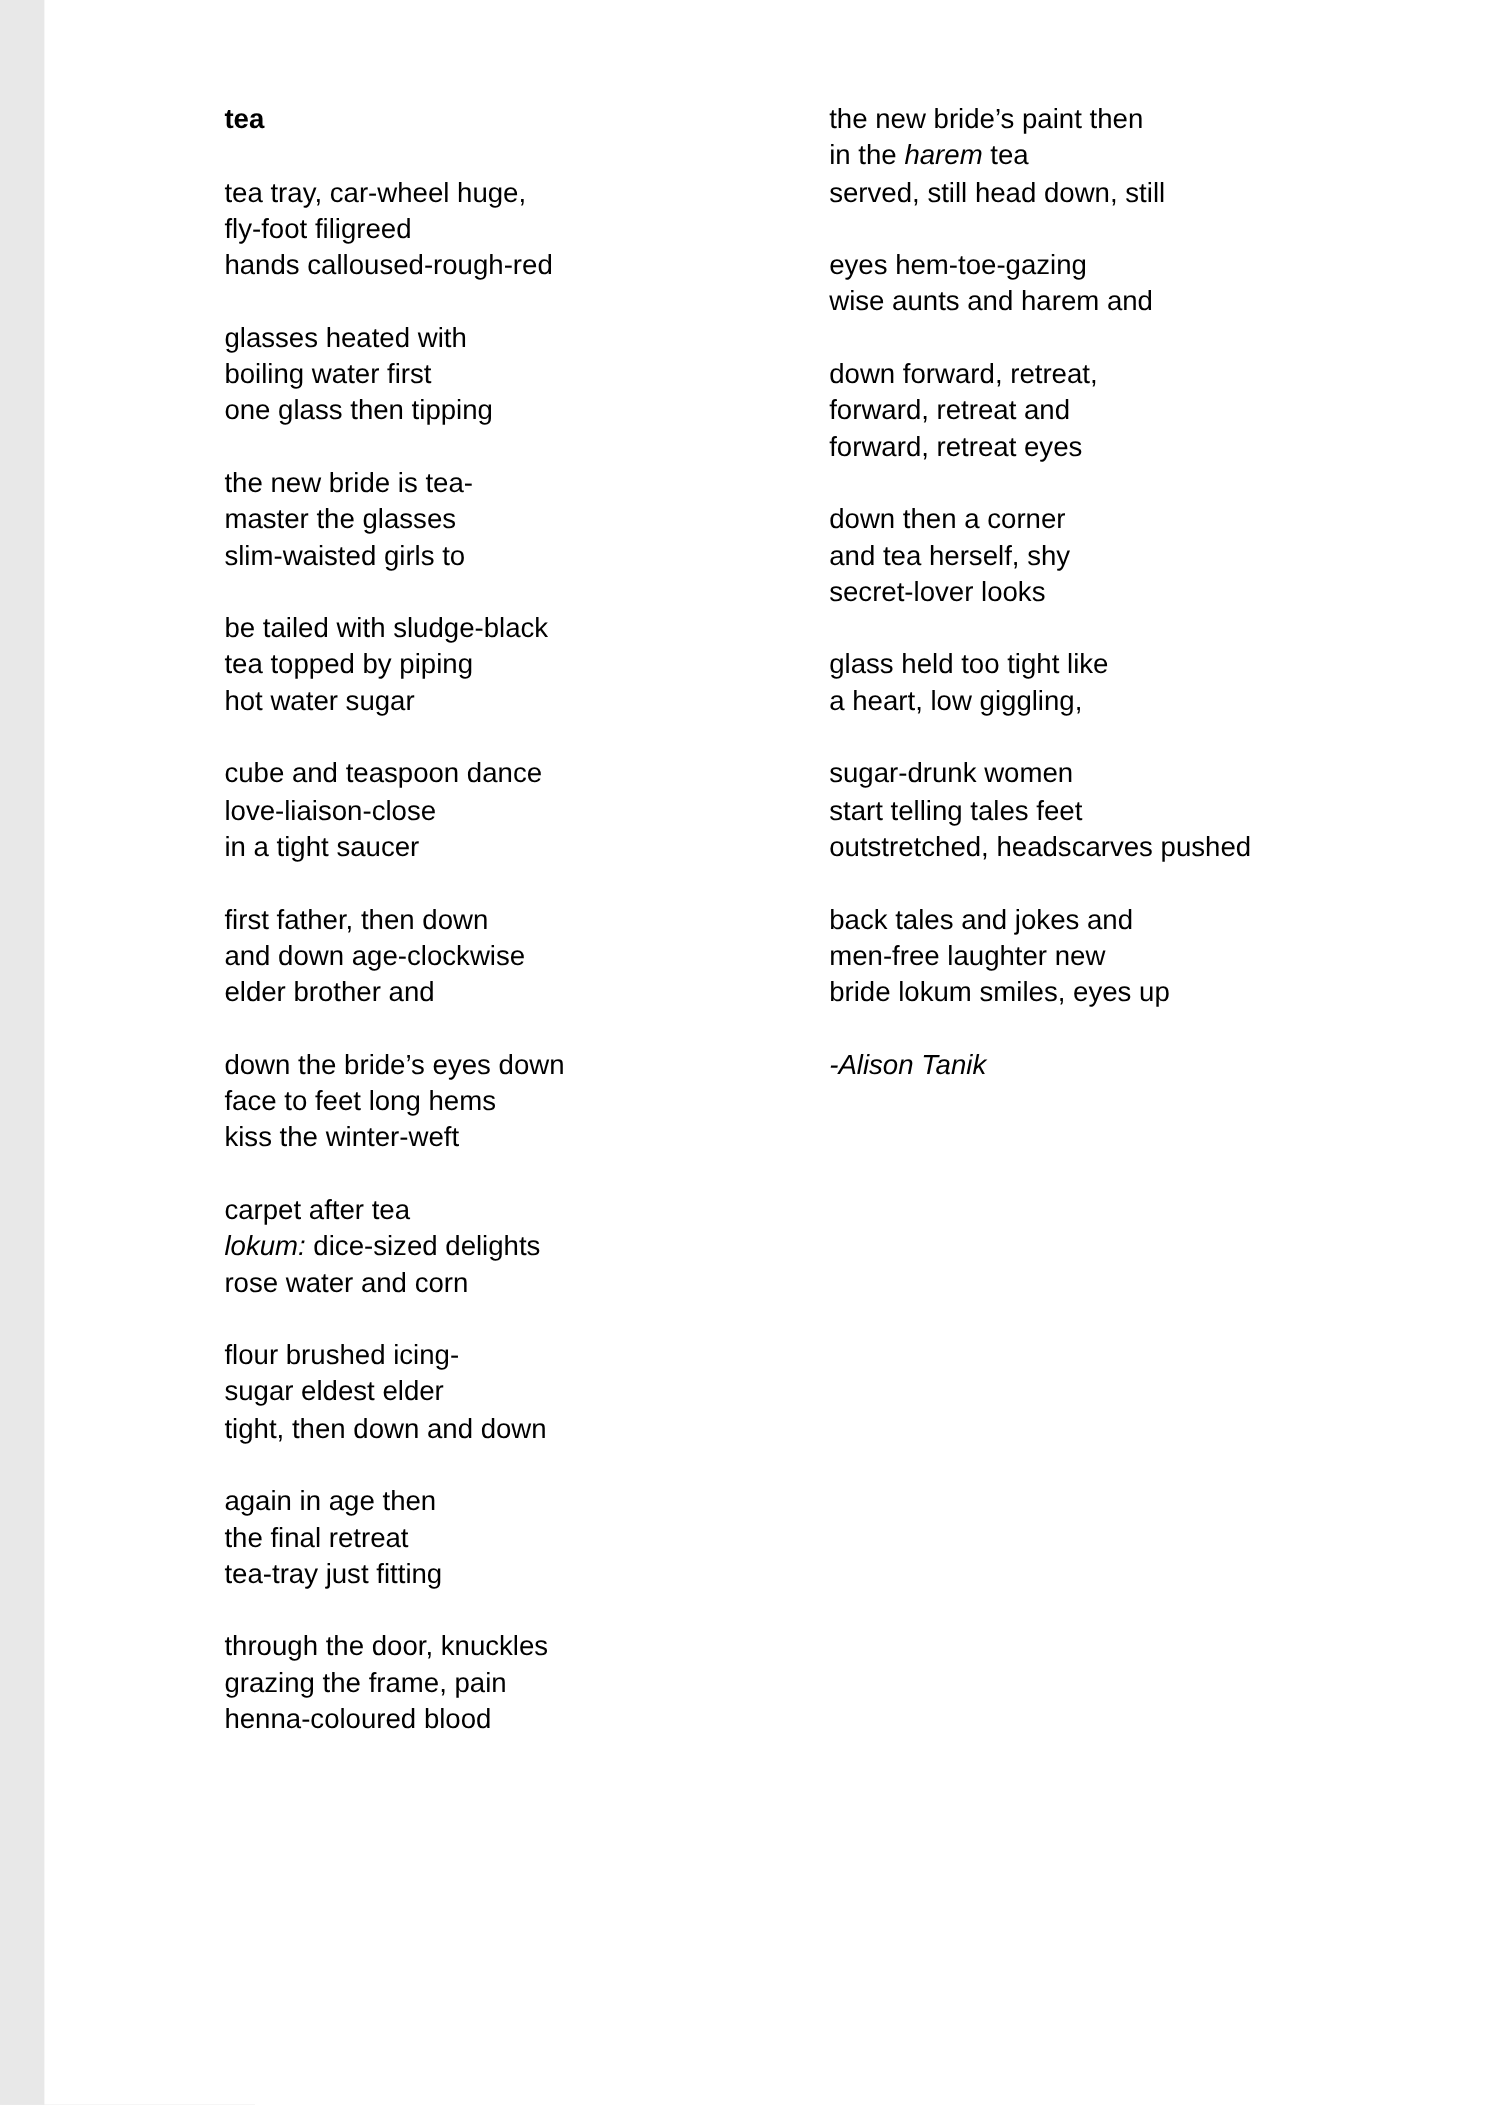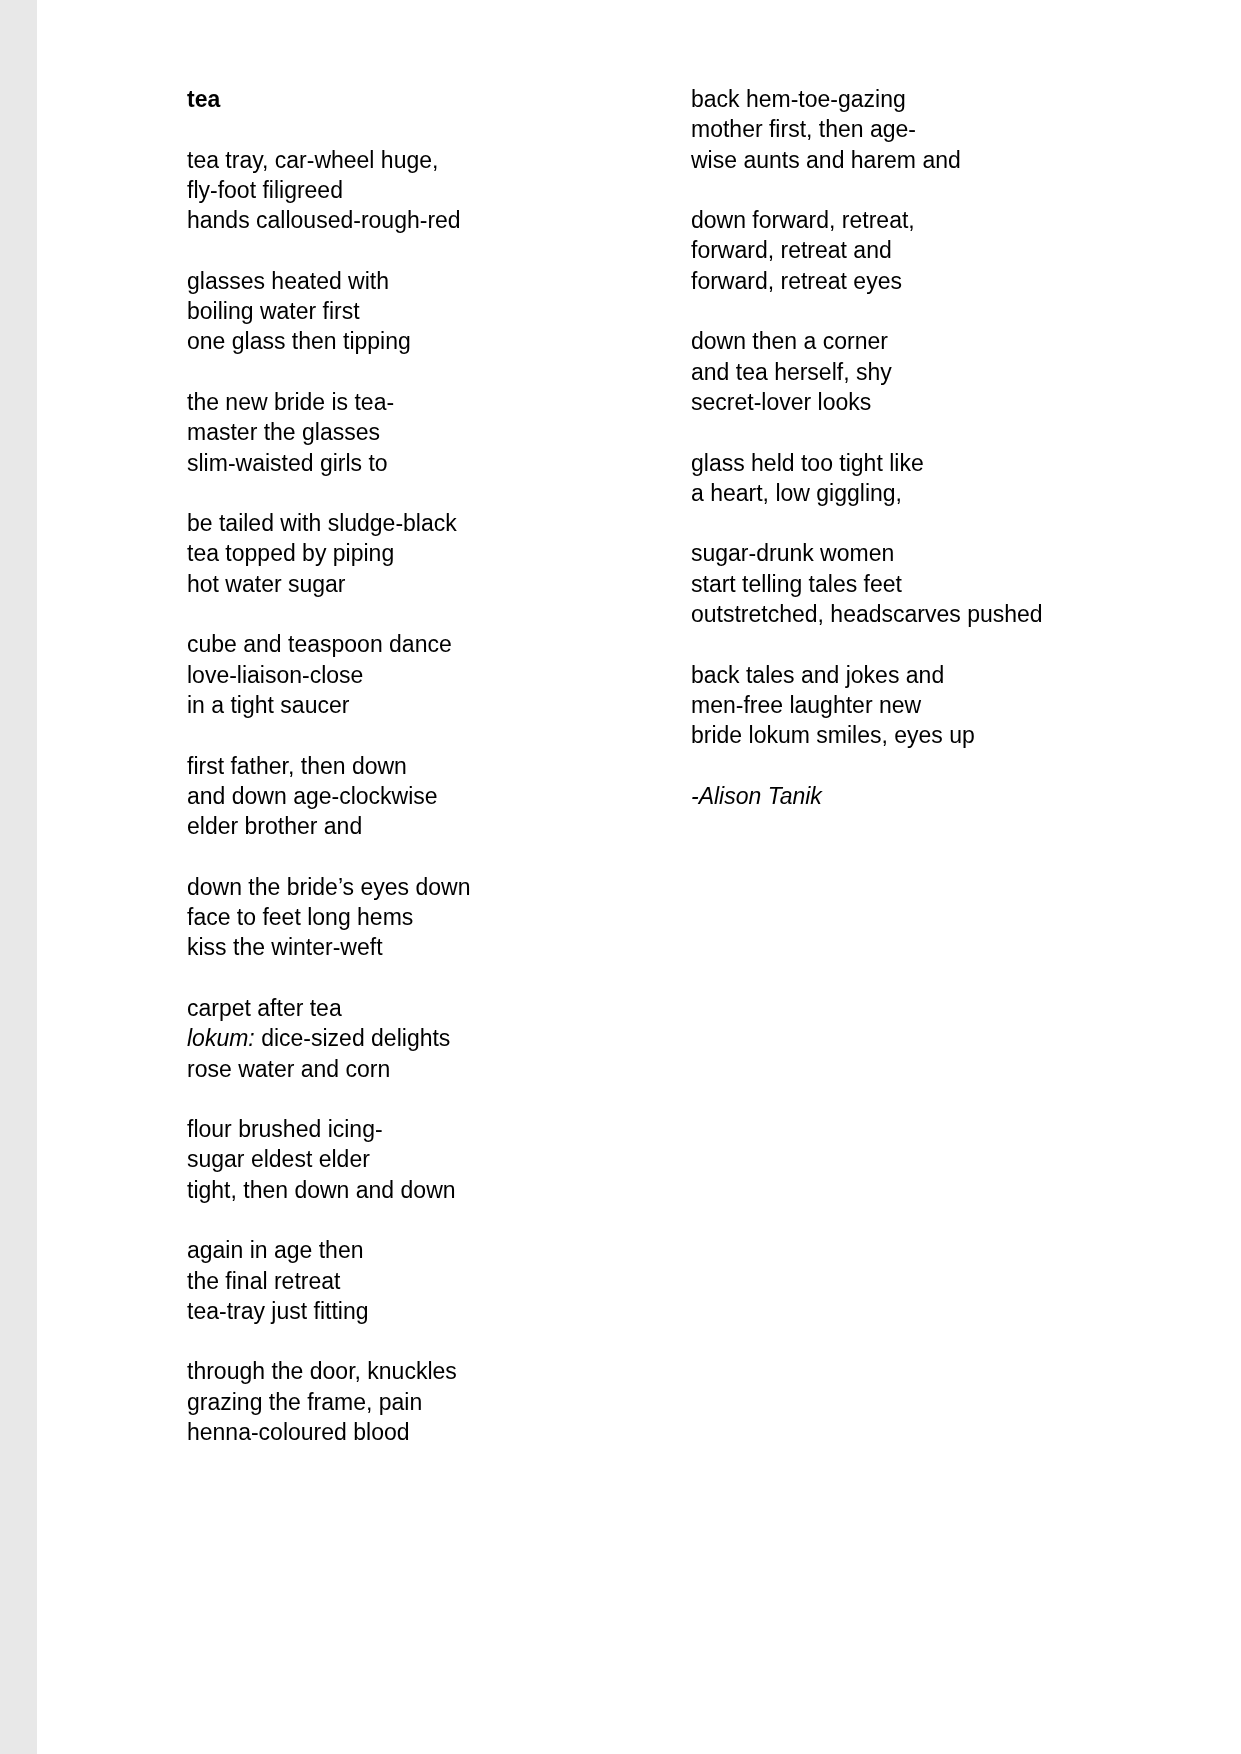--- a/index.html
+++ b/index.html
@@ -92,22 +92,26 @@
         <div class="line"><span>tea-tray just fitting</span></div>
       </div>
       <div class="stanza">
         <div class="line"><span>through the door, knuckles</span></div>
         <div class="line"><span>grazing the frame, pain</span></div>
         <div class="line"><span>henna-coloured blood</span></div>
       </div>
     </div>
   <div class="col col-right">
       <div class="stanza">
-        <div class="line"><span>back hem-toe-gazing</span></div>
-        <div class="line"><span>mother first, then age-</span></div>
+        <div class="line"><span>the new bride’s paint then</span></div>
+        <div class="line"><span>in the </span><span class="seg-i">harem</span><span> tea</span></div>
+        <div class="line"><span>served, still head down, still</span></div>
+      </div>
+      <div class="stanza">
+        <div class="line"><span>eyes hem-toe-gazing</span></div>
         <div class="line"><span>wise aunts and harem and</span></div>
       </div>
       <div class="stanza">
         <div class="line"><span>down forward, retreat,</span></div>
         <div class="line"><span>forward, retreat and</span></div>
         <div class="line"><span>forward, retreat eyes</span></div>
       </div>
       <div class="stanza">
         <div class="line"><span>down then a corner</span></div>
         <div class="line"><span>and tea herself, shy</span></div>

